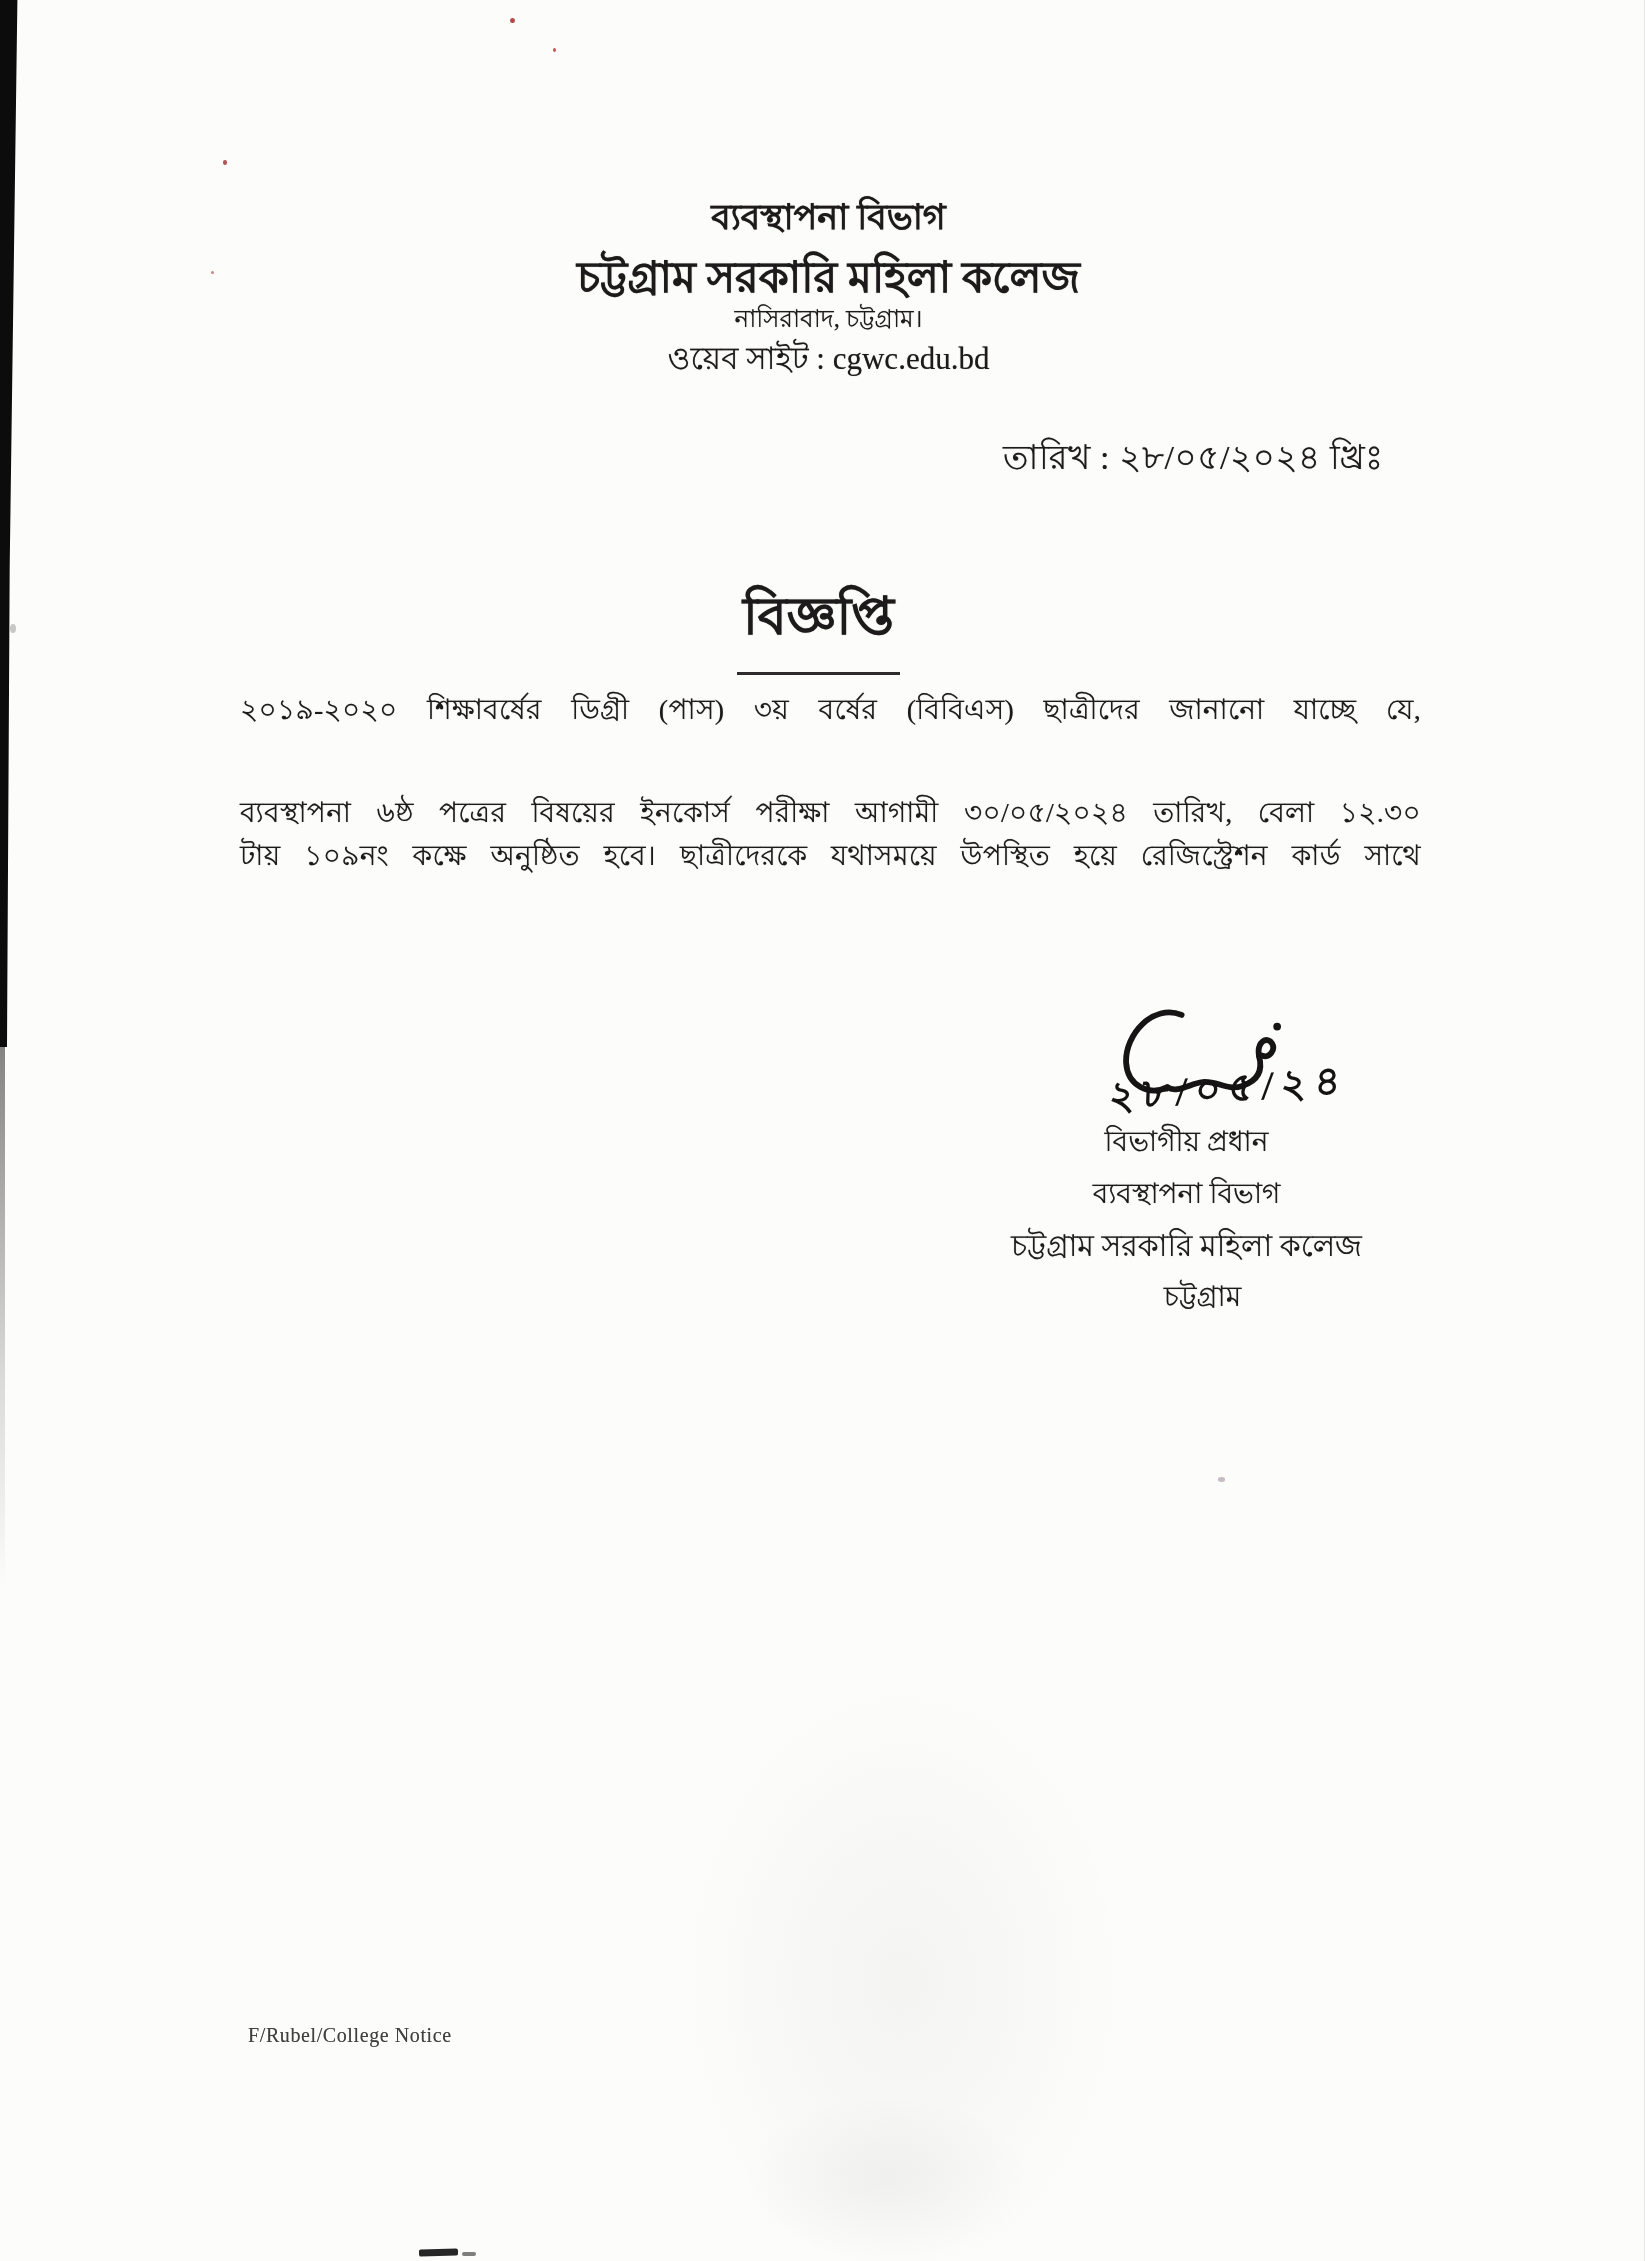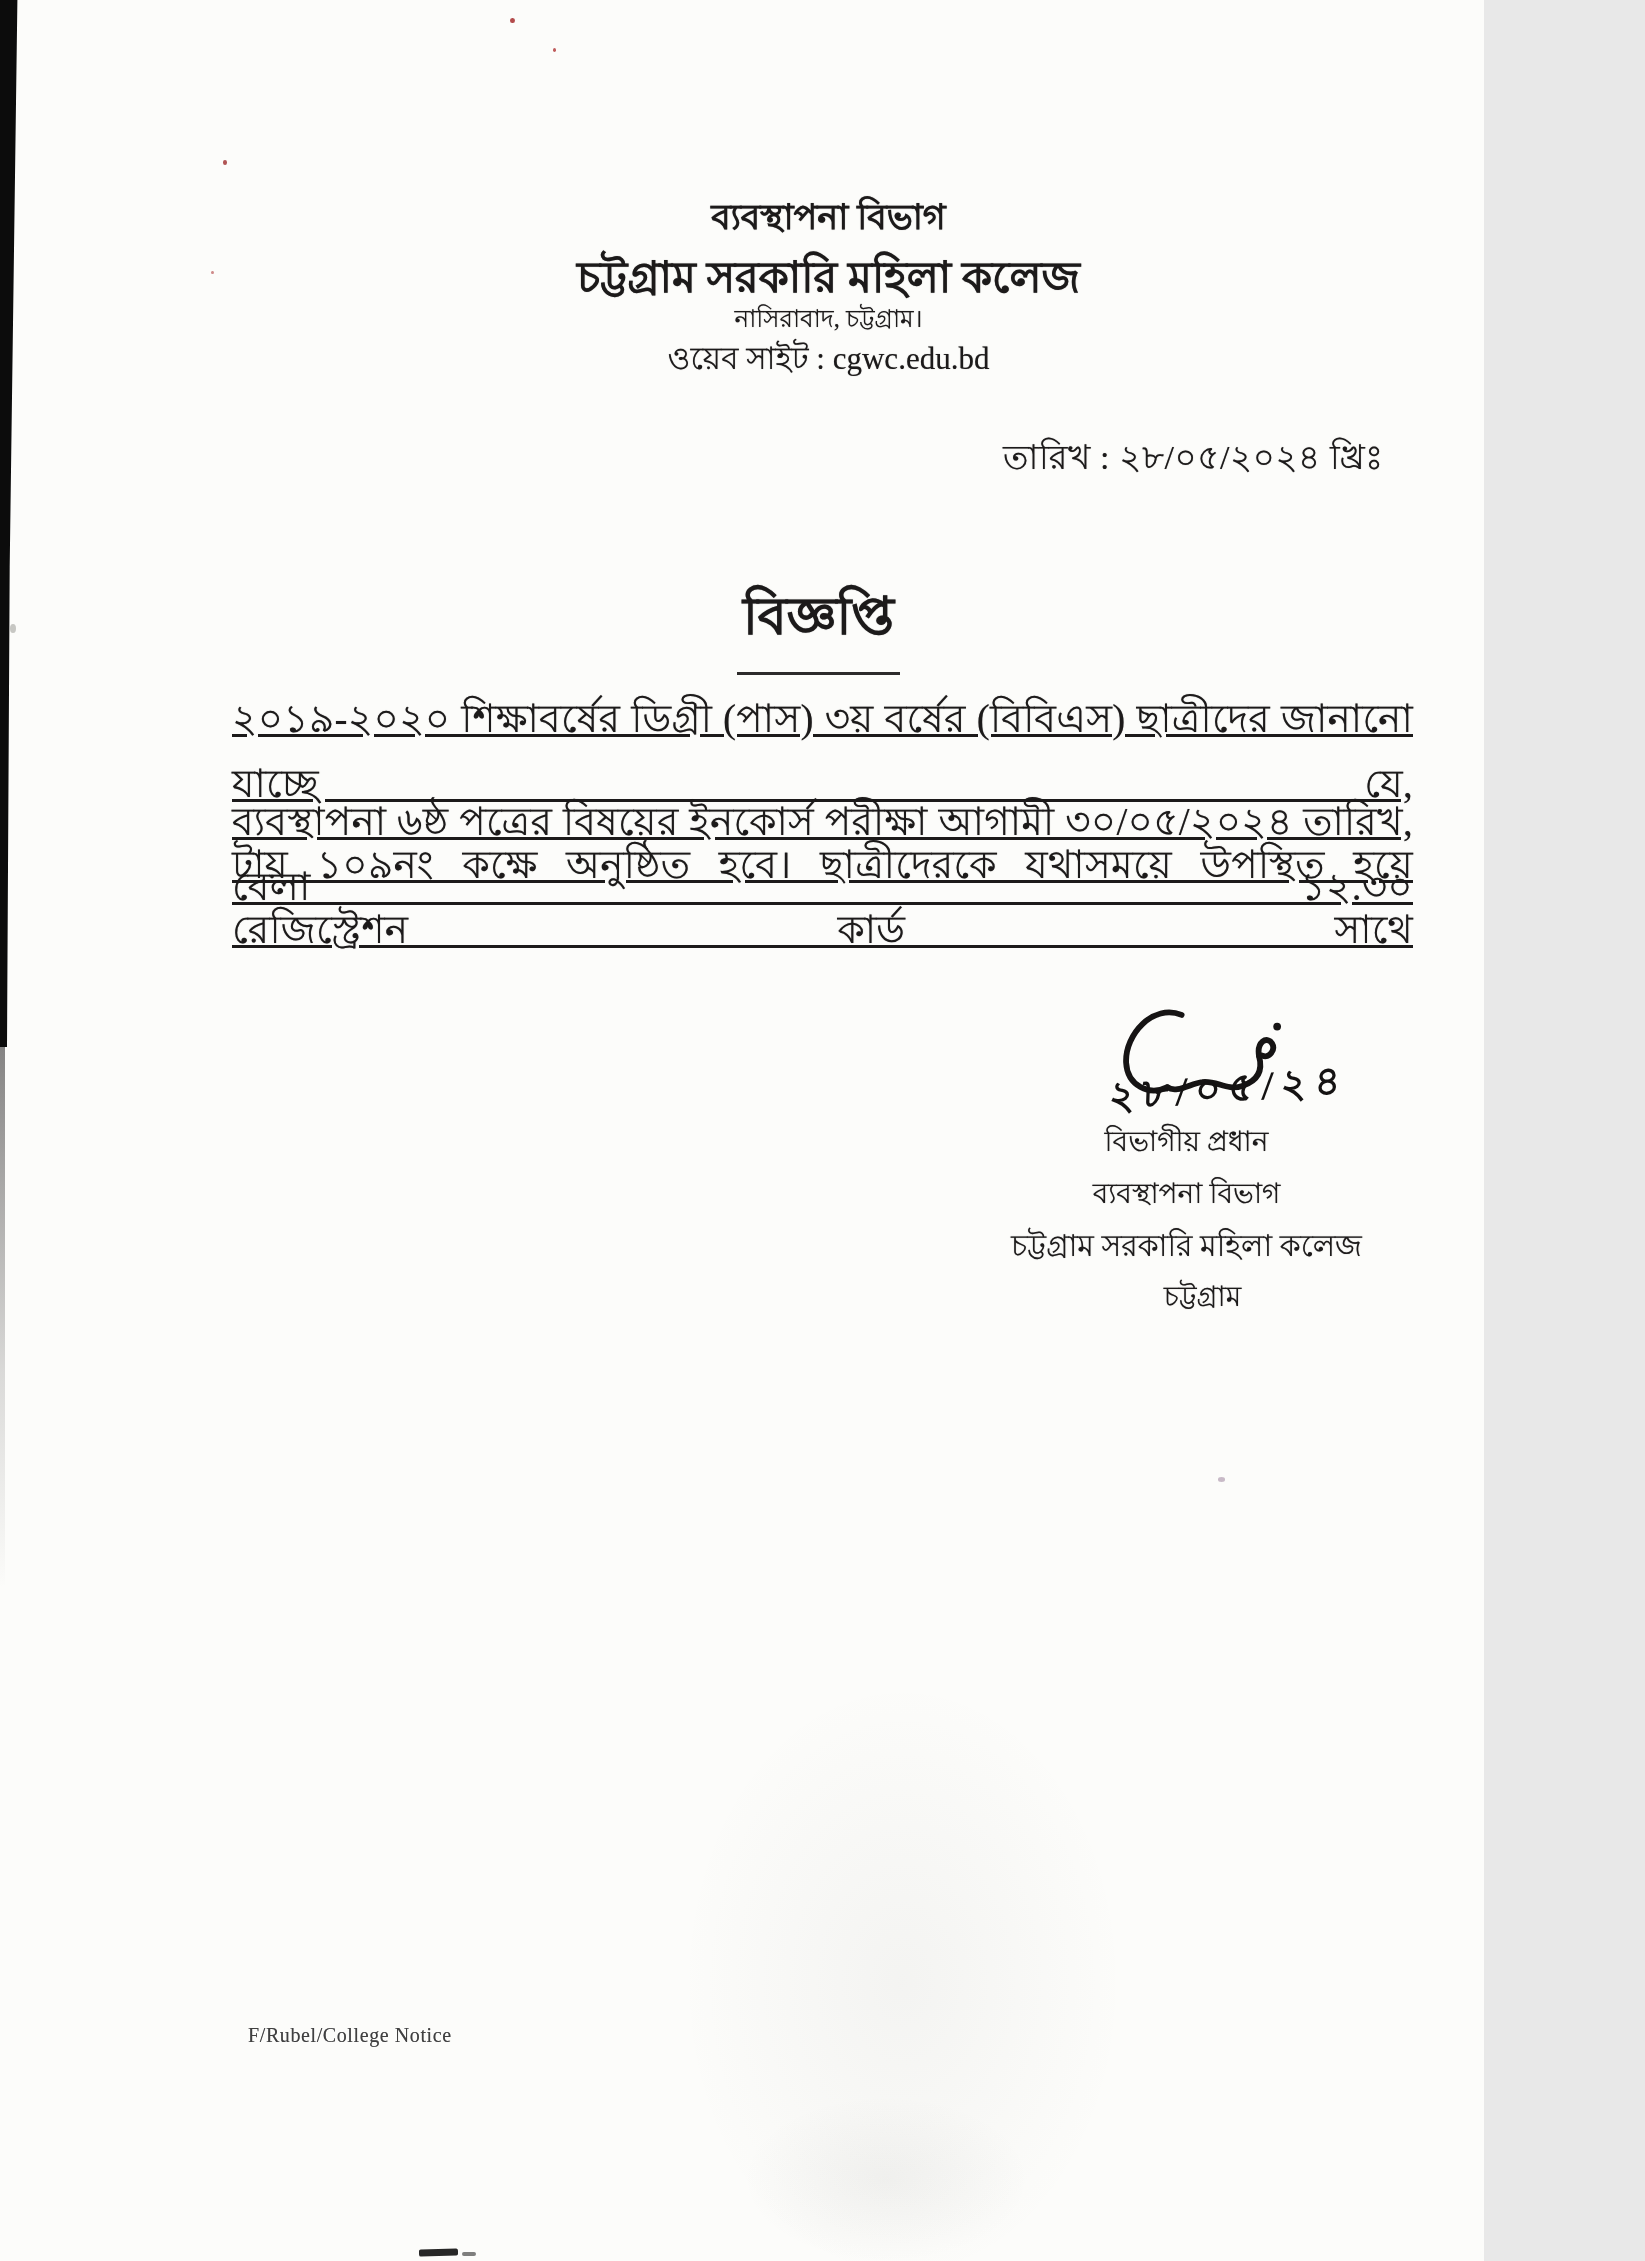--- a/index.html
+++ b/index.html
@@ -1,18 +1,18 @@
 <!DOCTYPE html>
 <html style="font-size:10.3px"><head>
 <meta charset="utf-8">
 <style>
   html,body{margin:0;padding:0;background:#e8e8e8;}
   .page{
     position:relative;
-    width:1484px;height:2261px;
+    width:1644px;height:2261px;
     background:#fcfcfa;
     overflow:hidden;
     font-family:"Liberation Serif", serif;
     color:#1c1a1a;
   }
   .ink{ color:#1c1a1a; text-shadow:0 0 0.8px rgba(15,12,12,0.55); }
   .abs{ position:absolute; }
 
   
   .scan-edge{
@@ -35,22 +35,22 @@
   .date-line{ left:1003px; top:431px; font-size:34px; letter-spacing:0.6px; }
 
   .title-wrap{ left:174px; top:576px; width:1289px; text-align:center; }
   .title-text{
     display:inline-block; font-size:52px; font-weight:bold;
     padding:0 6.4px 9px 6.4px;
     border-bottom:3.2px solid rgba(22,20,20,0.9);
   }
 
   .body-line{
-    position:absolute; left:232px; width:1181px; height:73px;
-    font-size:39px; letter-spacing:0.3px; white-space:nowrap;text-decoration:underline;
+    position:absolute; left:240px; width:1181px; height:73px;
+    font-size:28px; letter-spacing:0.3px; white-space:nowrap;
   }
   .body-line.just{ white-space:normal; text-align:justify; text-align-last:justify; }
 
   .sig-flourish{ left:1099px; top:998px; }
   .sig-date{
     left:1110px; top:1065px; font-size:40px; font-weight:bold;
     letter-spacing:7.7px;
     transform:rotate(-4deg) skewX(-6deg);
     transform-origin:left top;
     color:#141212;

